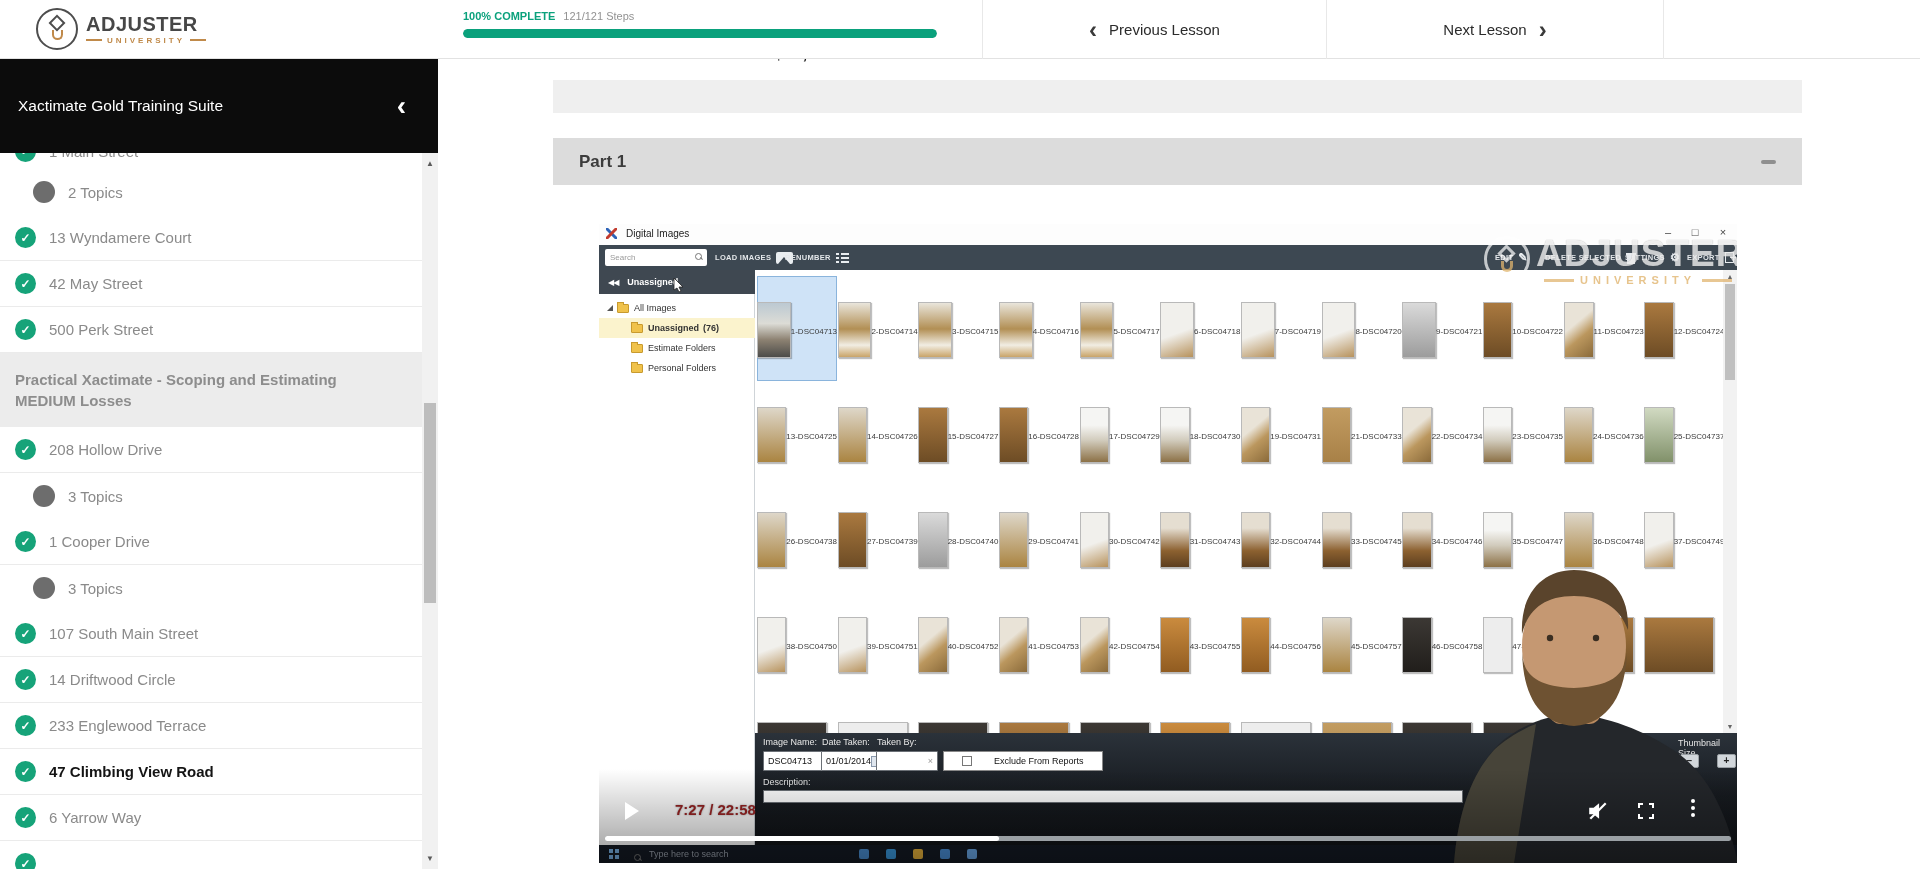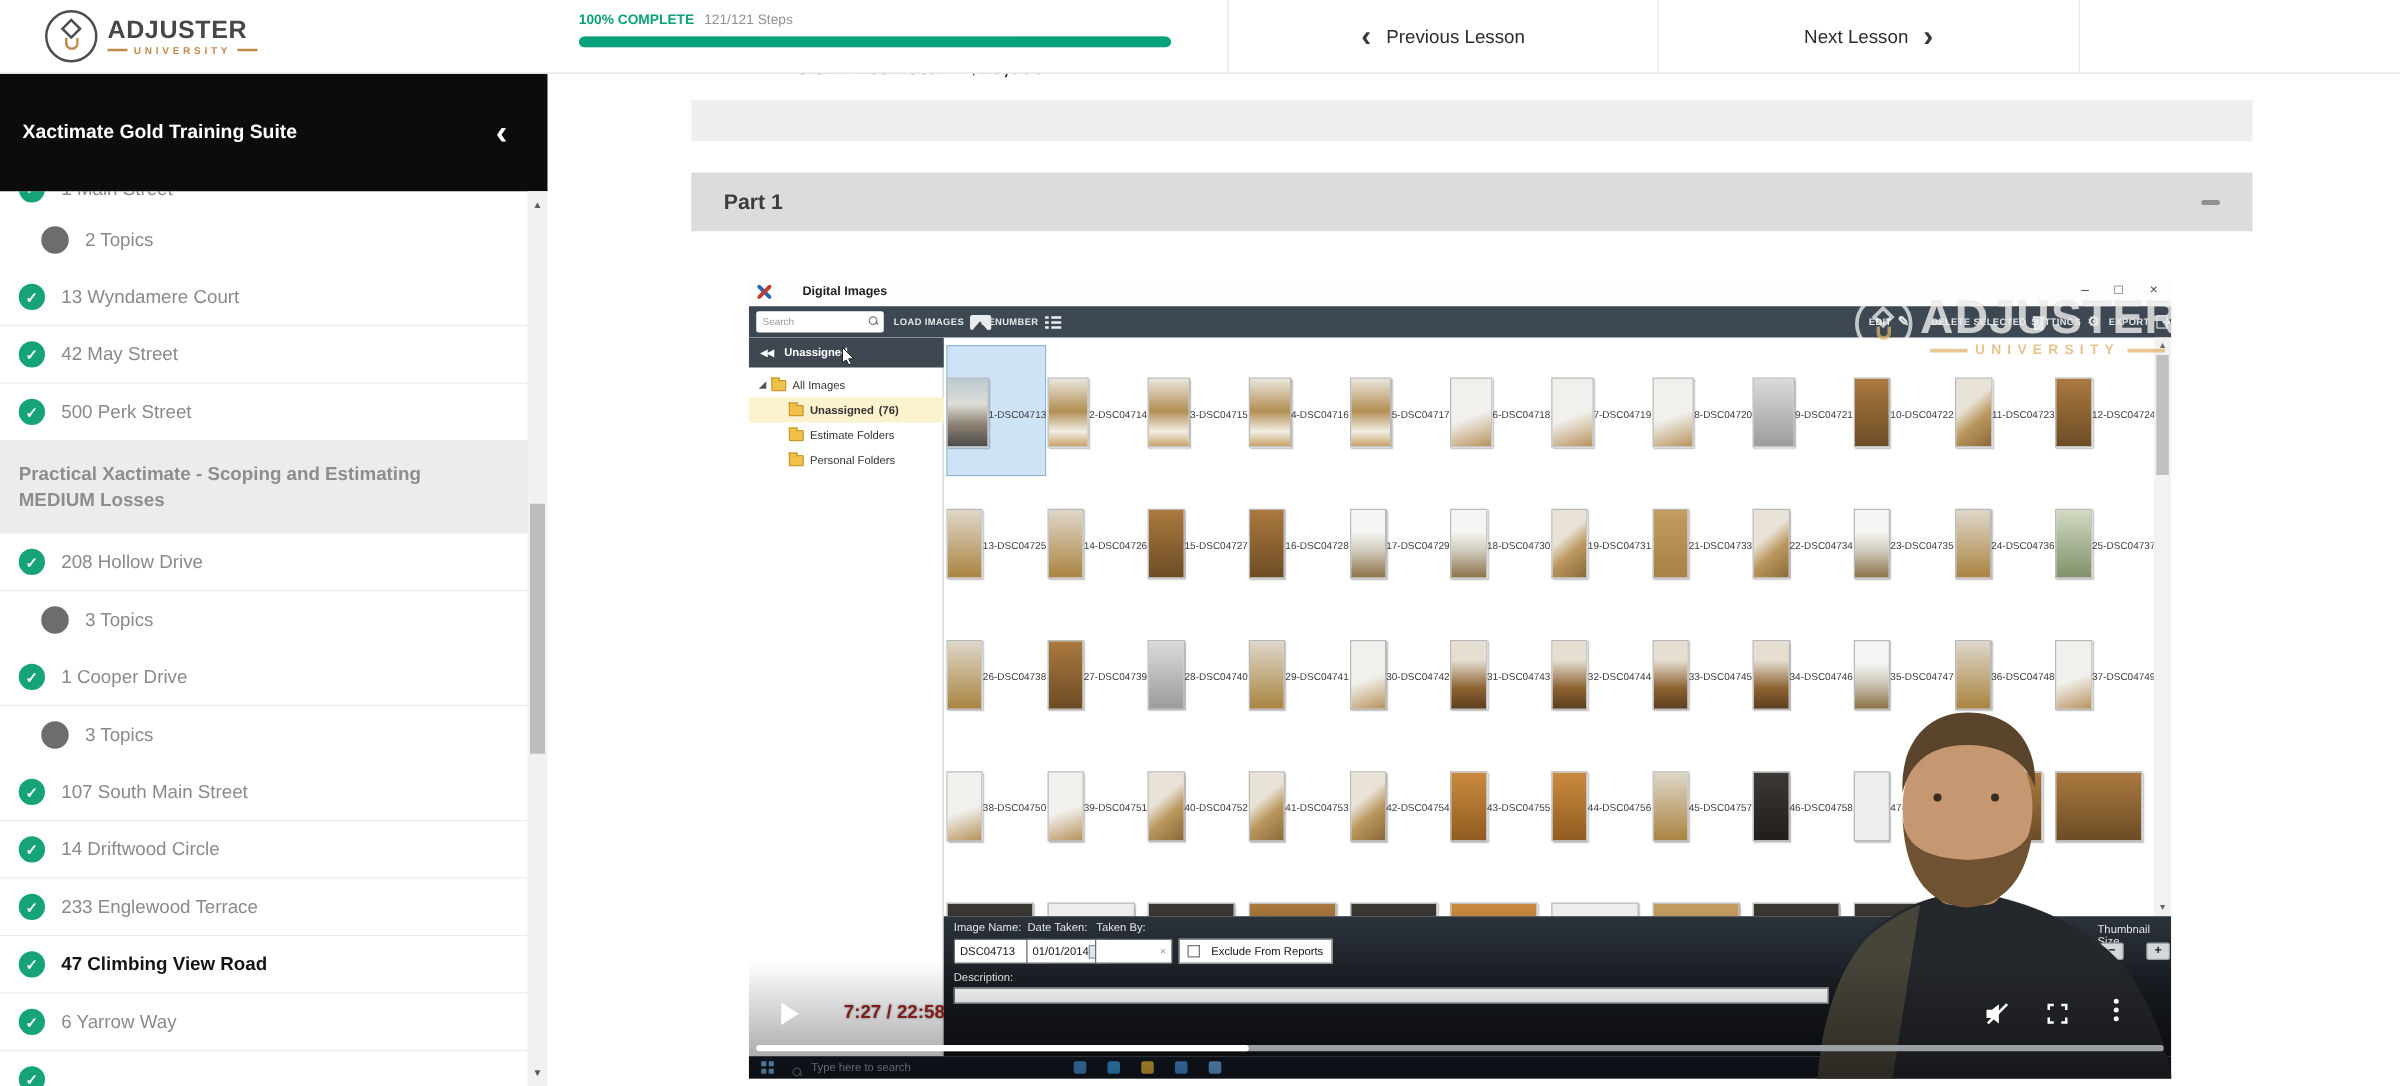--- a/index.html
+++ b/index.html
@@ -33,21 +33,21 @@
   .tb-divider { position:absolute; top:0; height:59px; width:1px; background:#e8e8e8; }
   .lesson-btn { position:absolute; top:0; height:59px; display:flex; align-items:center;
                 justify-content:center; gap:12px; cursor:pointer; }
   .lesson-btn .chev { font-size:24px; color:#3a3a3a; line-height:1; font-weight:bold; }
   .lesson-btn .lab { font-size:15px; color:#2b2b2b; }
 
   
   .sidebar { position:absolute; left:0; top:59px; width:438px; bottom:0; background:#fff; z-index:40; }
   .side-header { position:relative; z-index:3; height:94px; background:#0c0c0c; color:#fff;
                  display:flex; align-items:center; padding:0 18px; }
-  .side-header .title { font-size:15.5px; font-weight:bold; flex:1; }
+  .side-header .title { font-size:15.5px; font-weight:normal; flex:1; }
   .side-header .collapse { font-size:28px; font-weight:bold; color:#fff; margin-right:14px; cursor:pointer; line-height:0.8; }
   .side-list { position:relative; z-index:1; overflow:hidden; }
   .side-row { display:flex; align-items:center; height:46px; border-bottom:1px solid #ebebeb;
               padding-left:15px; background:#fff; }
   .side-row.clipped { height:36px; margin-top:-20px; border-bottom:none; }
   .side-row .chk { width:21px; height:21px; border-radius:50%; background:#16a379; color:#fff;
                    font-size:12px; display:flex; align-items:center; justify-content:center;
                    flex:0 0 auto; font-weight:bold; }
   .side-row .lbl { margin-left:13px; font-size:15px; color:#8a8a8a; }
   .side-row.current .lbl { color:#141414; font-weight:bold; }
@@ -68,21 +68,21 @@
   .claim-line b { font-weight:bold; }
   .gray-band { position:absolute; left:115px; top:80px; width:1249px; height:33px; background:#efefef; }
   .part-header { position:absolute; left:115px; top:138px; width:1249px; height:47px; background:#dcdcdc;
                  display:flex; align-items:center; padding:0 26px; }
   .part-header .pt { font-size:17px; font-weight:bold; color:#3c3c3c; flex:1; }
   .part-header .min { width:15px; height:4px; background:#8f8f8f; border-radius:2px; cursor:pointer; }
 
   
   .video { position:absolute; left:161px; top:224px; width:1138px; height:639px; background:#fff; overflow:hidden; }
   .vtitlebar { position:absolute; left:0; top:0; width:1138px; height:21px; background:#fdfdfd; }
-  .vtitle { position:absolute; left:26px; top:4px; font-size:10px; font-weight:bold; color:#222;padding-left:17px; }
+  .vtitle { position:absolute; left:10px; top:4px; font-size:10px; font-weight:normal; color:#222;padding-left:17px; }
   .xicon { position:absolute; left:7px; top:4px; }
   .winbtn { position:absolute; top:2px; font-size:11px; color:#444; width:20px; text-align:center; cursor:pointer; }
 
   .vtoolbar { position:absolute; left:0; top:21px; width:1138px; height:25px; background:#3d4852; }
   .searchbox { position:absolute; left:6px; top:4px; width:102px; height:17px; background:#fff;
                border-radius:2px; font-size:8px; color:#9a9a9a; padding:4px 14px 0 5px; }
   .mag { position:absolute; right:3px; top:3px; width:7px; height:7px; }
   .mag::before { content:""; position:absolute; left:0; top:0; width:5px; height:5px;
                  border:1px solid #777; border-radius:50%; }
   .mag::after { content:""; position:absolute; left:5px; top:5px; width:3px; height:1px;
@@ -145,21 +145,21 @@
   .vscroll .thumb { position:absolute; left:2px; top:14px; width:10px; height:96px; background:#c0c0c0; }
 
   .bpanel { position:absolute; left:156px; top:509px; width:982px; height:112px;
             background:linear-gradient(180deg,#2b323a 0%,#171b20 55%,#111418 100%); }
   .bp-lab { position:absolute; font-size:9px; color:#e6e6e6; }
   .bp-input { position:absolute; height:20px; background:#fff; border:1px solid #6b7076; border-radius:1px;
               font-size:9px; color:#111; display:flex; align-items:center; padding:0 4px; }
   .bp-input .x { margin-left:auto; color:#999; font-size:9px; }
   .bp-input .cal { margin-left:auto; width:11px; height:11px; background:#dfe6ee; border:1px solid #8a99ad; }
   .bp-check { position:absolute; height:20px; background:#fff; border:1px solid #888; display:flex;
-              align-items:center; gap:9px; padding:0 6px; font-size:9px; color:#111; }
+              align-items:center; gap:22px; padding:0 18px; font-size:9px; color:#111; }
   .bp-check .box { width:10px; height:10px; border:1px solid #777; background:#fff; }
   .bp-desc { position:absolute; left:8px; top:57px; width:700px; height:13px; background:#fff;
              border:1px solid #6b7076; }
   .tsize-btn { position:absolute; width:19px; height:14px; background:#d2d7db; border:1px solid #9aa0a4;
                border-radius:2px; color:#222; font-size:10px; font-weight:bold; line-height:12px;
                text-align:center; cursor:pointer; }
 
   .taskbar { position:absolute; left:0; top:621px; width:1138px; height:18px; background:#141a24;
              display:flex; align-items:center; }
   .tb-start { margin-left:10px; width:10px; height:10px; position:relative; }

